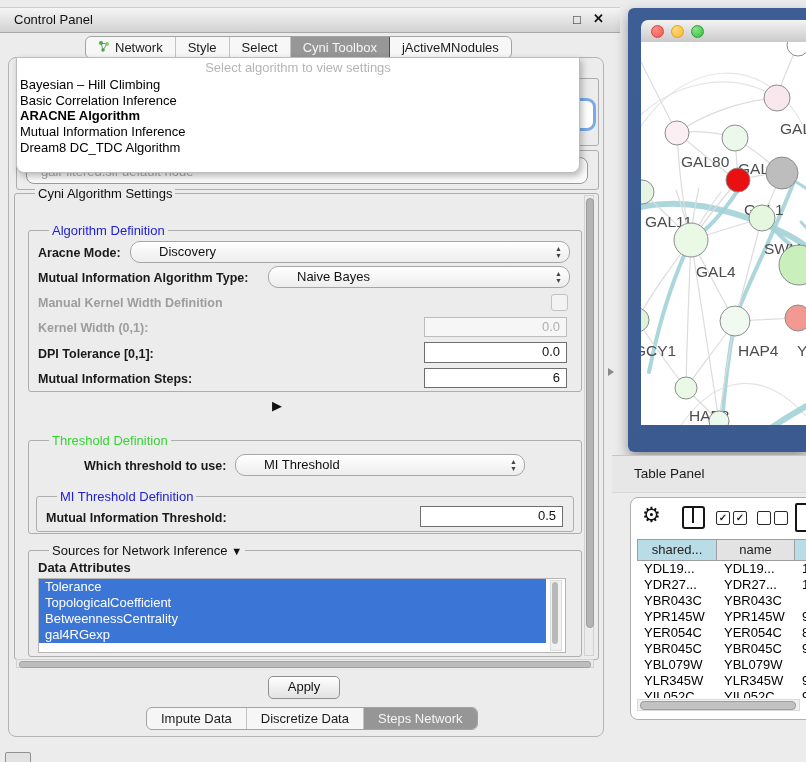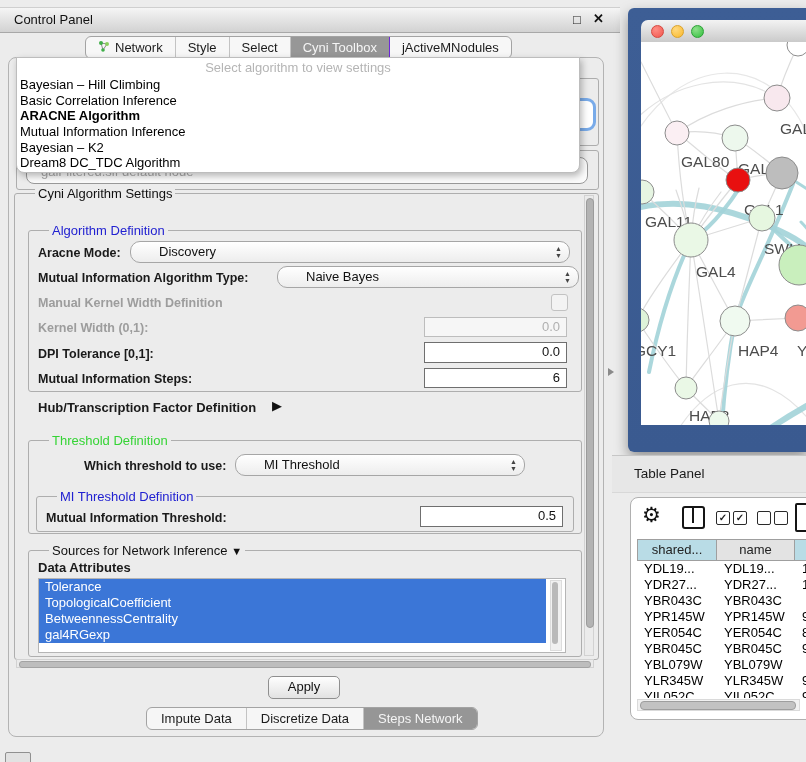--- a/index.html
+++ b/index.html
@@ -153,38 +153,37 @@
     <span class="gtitle" style="color:#2121d1;">Algorithm Definition</span>
   </div>
 
   <span class="blabel" style="left:38px;top:246px;">Aracne Mode:</span>
   <div class="combo" style="left:130px;top:241px;width:440px;">
     <span>Discovery</span>
     <span class="spin">▲<br>▼</span>
   </div>
 
   <span class="blabel" style="left:38px;top:271px;">Mutual Information Algorithm Type:</span>
-  <div class="combo" style="left:277px;top:266px;width:302px;">
+  <div class="combo" style="left:268px;top:266px;width:302px;">
     <span>Naive Bayes</span>
     <span class="spin">▲<br>▼</span>
   </div>
 
   <span class="blabel glabel" style="left:38px;top:296px;">Manual Kernel Width Definition</span>
   <div class="checkbox" style="left:551px;top:294px;"></div>
 
   <span class="blabel glabel" style="left:38px;top:321px;">Kernel Width (0,1):</span>
   <div class="field dis" style="left:424px;top:317px;width:143px;">0.0</div>
 
   <span class="blabel" style="left:38px;top:347px;">DPI Tolerance [0,1]:</span>
   <div class="field" style="left:424px;top:342px;width:143px;height:21px;">0.0</div>
 
   <span class="blabel" style="left:38px;top:372px;">Mutual Information Steps:</span>
   <div class="field" style="left:424px;top:368px;width:143px;">6</div>
 
-  <span class="blabel" style="left:38px;top:400px;font-size:13px;">Hub/Transcription Factor Definition</span>
   <span class="abs" style="left:272px;top:398px;font-size:13px;color:#111;">▶</span>
 
   <div class="gbox" style="left:28px;top:440px;width:552px;height:92px;">
     <span class="gtitle" style="color:#35d435;">Threshold Definition</span>
   </div>
   <span class="blabel" style="left:84px;top:459px;">Which threshold to use:</span>
   <div class="combo" style="left:235px;top:454px;width:290px;">
     <span>MI Threshold</span>
     <span class="spin">▲<br>▼</span>
   </div>
@@ -227,21 +226,20 @@
       <div class="btab sel">Steps Network</div>
     </div>
 
   <div class="abs dd-overlay">
     <div class="dd-ph">Select algorithm to view settings</div>
     <div>
         <div class="dd-item">Bayesian – Hill Climbing</div>
         <div class="dd-item">Basic Correlation Inference</div>
         <div class="dd-item sel">ARACNE Algorithm</div>
         <div class="dd-item">Mutual Information Inference</div>
-        <div class="dd-item">Bayesian – K2</div>
         <div class="dd-item">Dream8 DC_TDC Algorithm</div>
       </div>
   </div>
 
   <div class="abs mini-icon"></div>
   <div class="abs div-arrow"></div>
 
   <div class="abs net-frame"></div>
   <div class="abs net-titlebar">
     <span class="tl r"></span>

